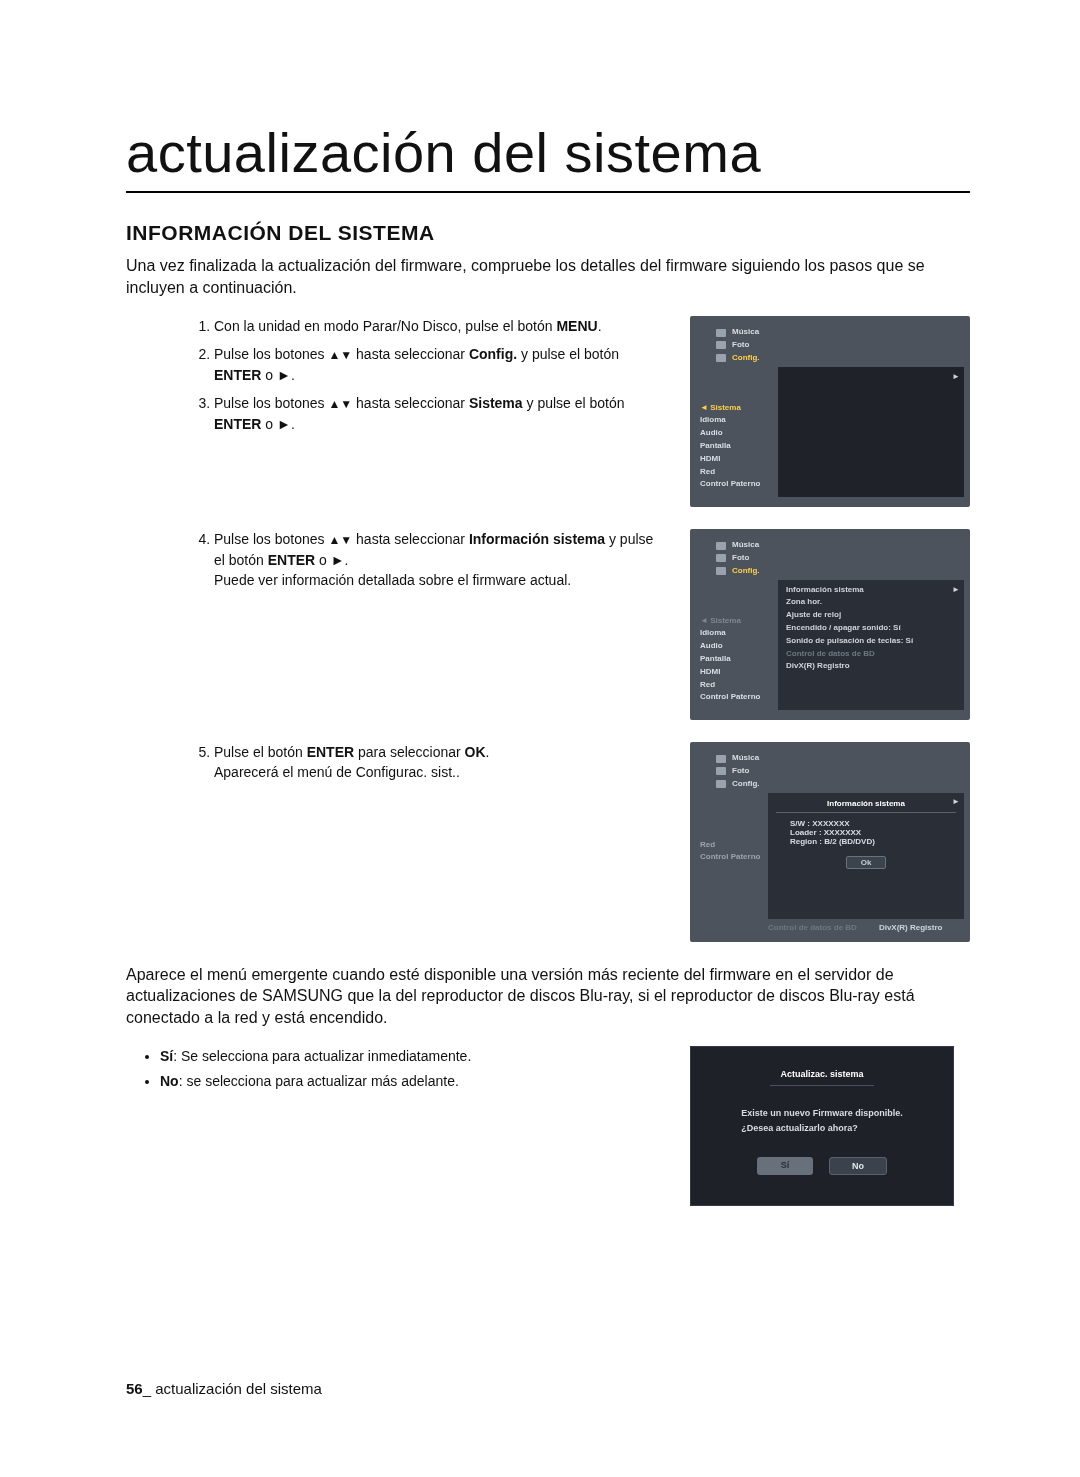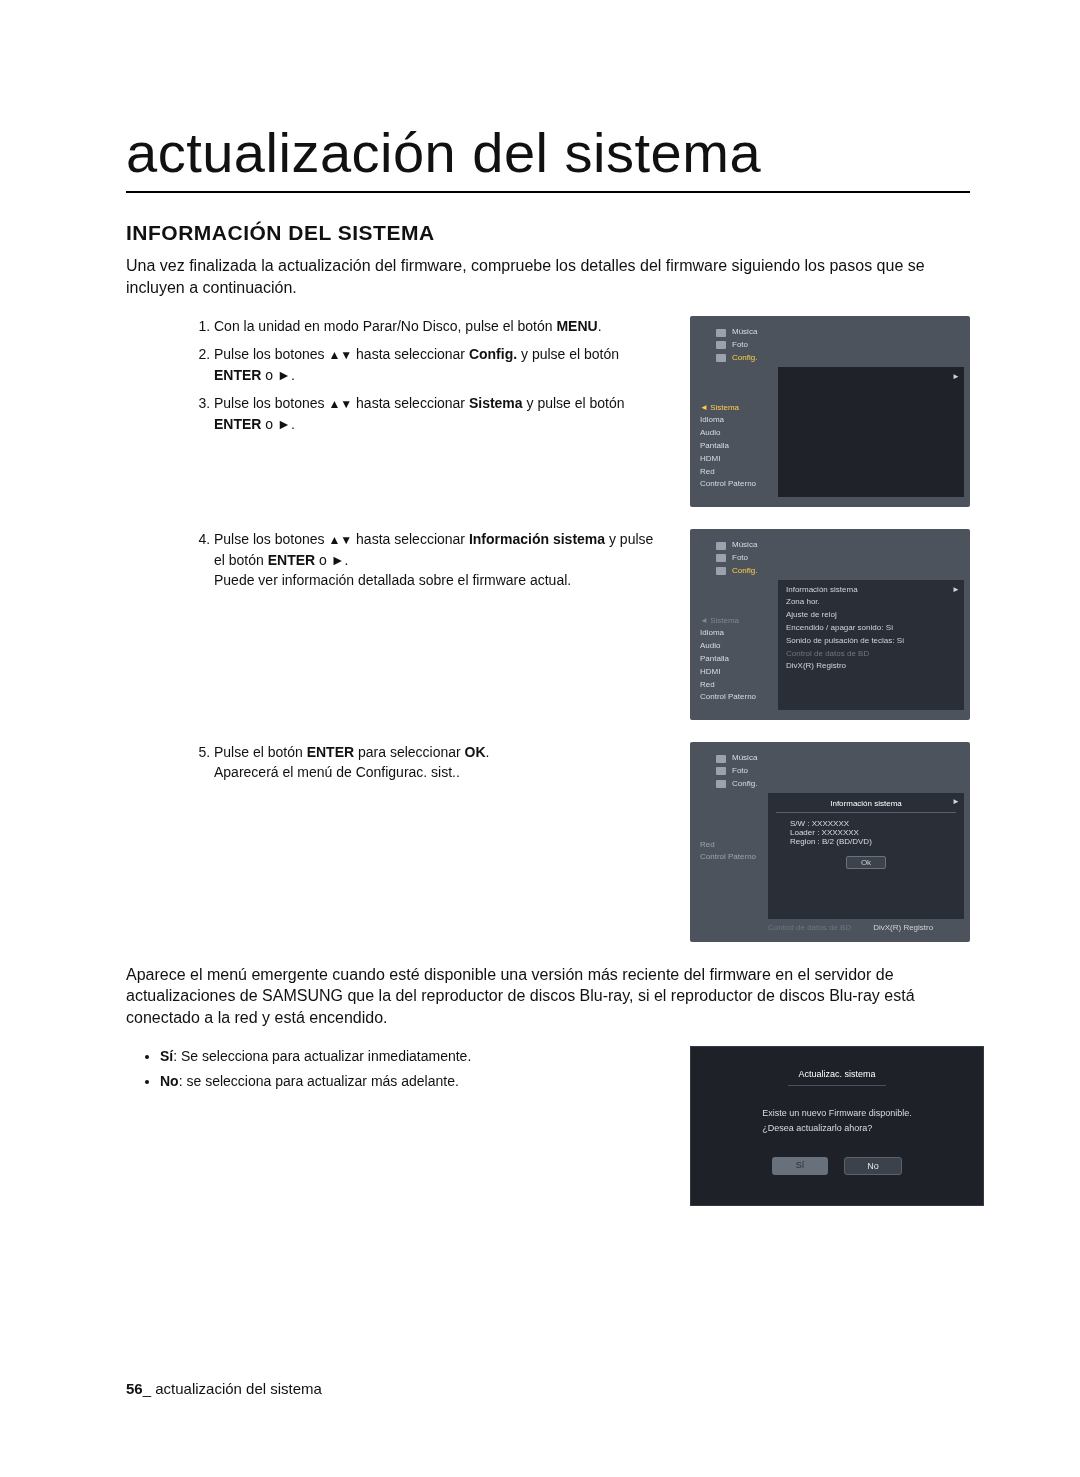--- a/index.html
+++ b/index.html
@@ -31,21 +31,21 @@
     font-size:16px;
     line-height:1.35;
     margin-bottom:18px;
   }
   .row{
     display:flex;
     gap:22px;
     margin-bottom:22px;
   }
   .col-text{flex:1;}
-  .col-img{width:280px;flex:0 0 280px;}
+  .col-img{width:280px;flex:0 0 280px;font-weight:bold;}
   ol.steps{
     margin:0;
     padding-left:88px;
     font-size:14px;
     line-height:1.45;
   }
   ol.steps li{margin-bottom:8px;}
   .bold{font-weight:700;}
   .arrow-icons{font-size:12px;vertical-align:baseline;}
   .bullets{
@@ -146,21 +146,21 @@
   }
   .shot2 .panel .more{
     position:absolute;right:4px;top:4px;color:#cfd4db;
   }
   .shot2 .foot{
     display:flex;gap:22px;padding:4px 0 0 78px;color:#cfd4db;
   }
 
   
   .shot3{
-    width:294px;height:160px;
+    width:264px;height:160px;
     background:#1e2228;
     border:1px solid #343a43;
     box-sizing:border-box;
     padding:22px 26px 18px 26px;
     font-size:9px;color:#d8dde4;
     display:flex;flex-direction:column;align-items:center;
   }
   .shot3 .t{
     color:#fff;font-size:9px;
     border-bottom:1px solid #4a515b;

